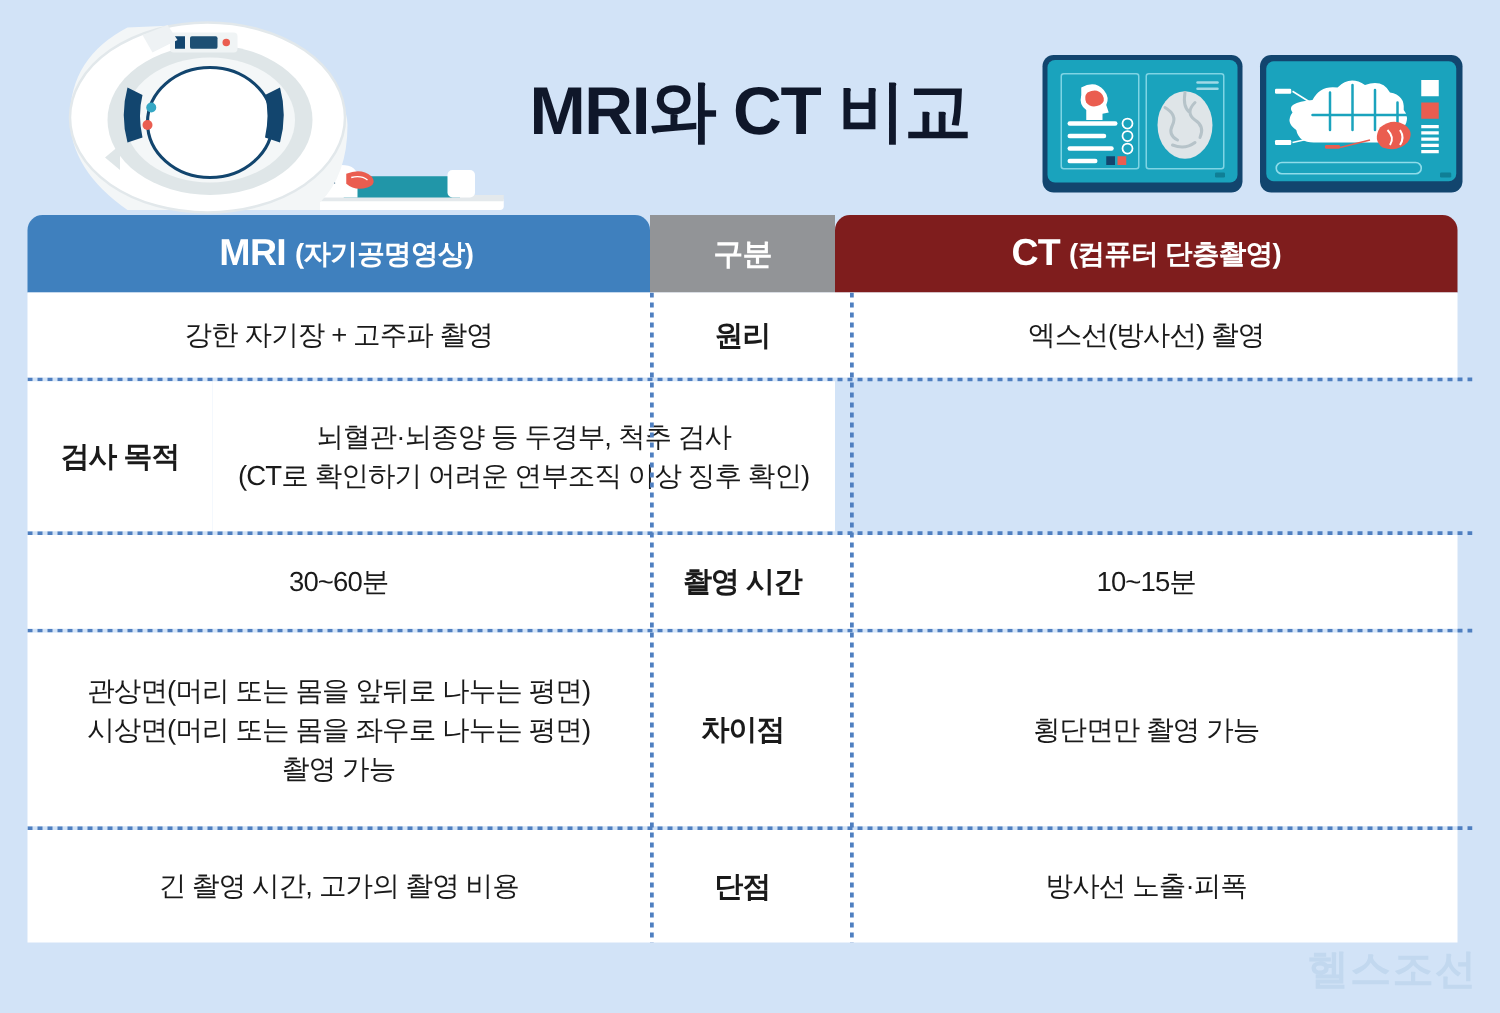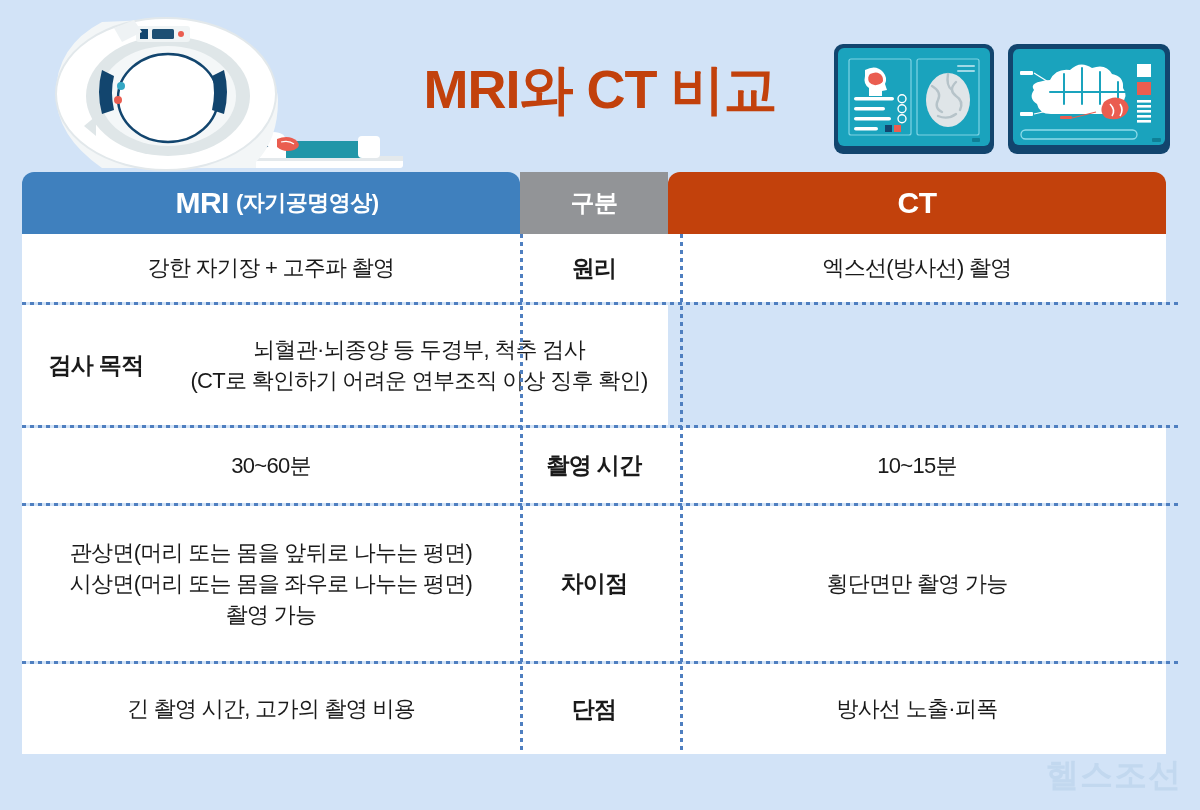--- a/index.html
+++ b/index.html
@@ -25,21 +25,21 @@
 
   
   .title {
     position: absolute;
     left: 0;
     top: 62px;
     width: 1200px;
     text-align: center;
     font-size: 54px;
     font-weight: bold;
-    color: #c2410c;
+    color: #0f172a;
     letter-spacing: -1px;
     line-height: 1;
   }
 
   
   .mri-illo {
     position: absolute;
     left: 28px;
     top: 8px;
     width: 400px;
@@ -100,21 +100,21 @@
   .hdr-mri {
     background: #3f80be;
     border-radius: 12px 12px 0 0;
     padding-left: 12px;
   }
   .hdr-mid {
     background: #929497;
     border-radius: 0;
   }
   .hdr-ct {
-    background: #c2410c;
+    background: #7f1d1d;
     border-radius: 12px 12px 0 0;
   }
   .hdr .big {
     font-size: 30px;
     letter-spacing: -0.5px;
   }
   .hdr .small {
     font-size: 22px;
     margin-left: 7px;
     letter-spacing: -0.5px;
@@ -300,20 +300,21 @@
         </div>
       </div>
       <div class="cell col-mid">
         <div class="hdr hdr-mid">
           <span class="big">구분</span>
         </div>
       </div>
       <div class="cell col-ct">
         <div class="hdr hdr-ct">
           <span class="big">CT</span>
+          <span class="small">(컴퓨터 단층촬영)</span>
         </div>
       </div>
     </div>
 
     <div class="table-body">
       <div class="vsep v1"></div>
       <div class="vsep v2"></div>
 
       <div class="row row-body" style="height:68px">
         <div class="cell col-mri">강한 자기장 + 고주파 촬영</div>

